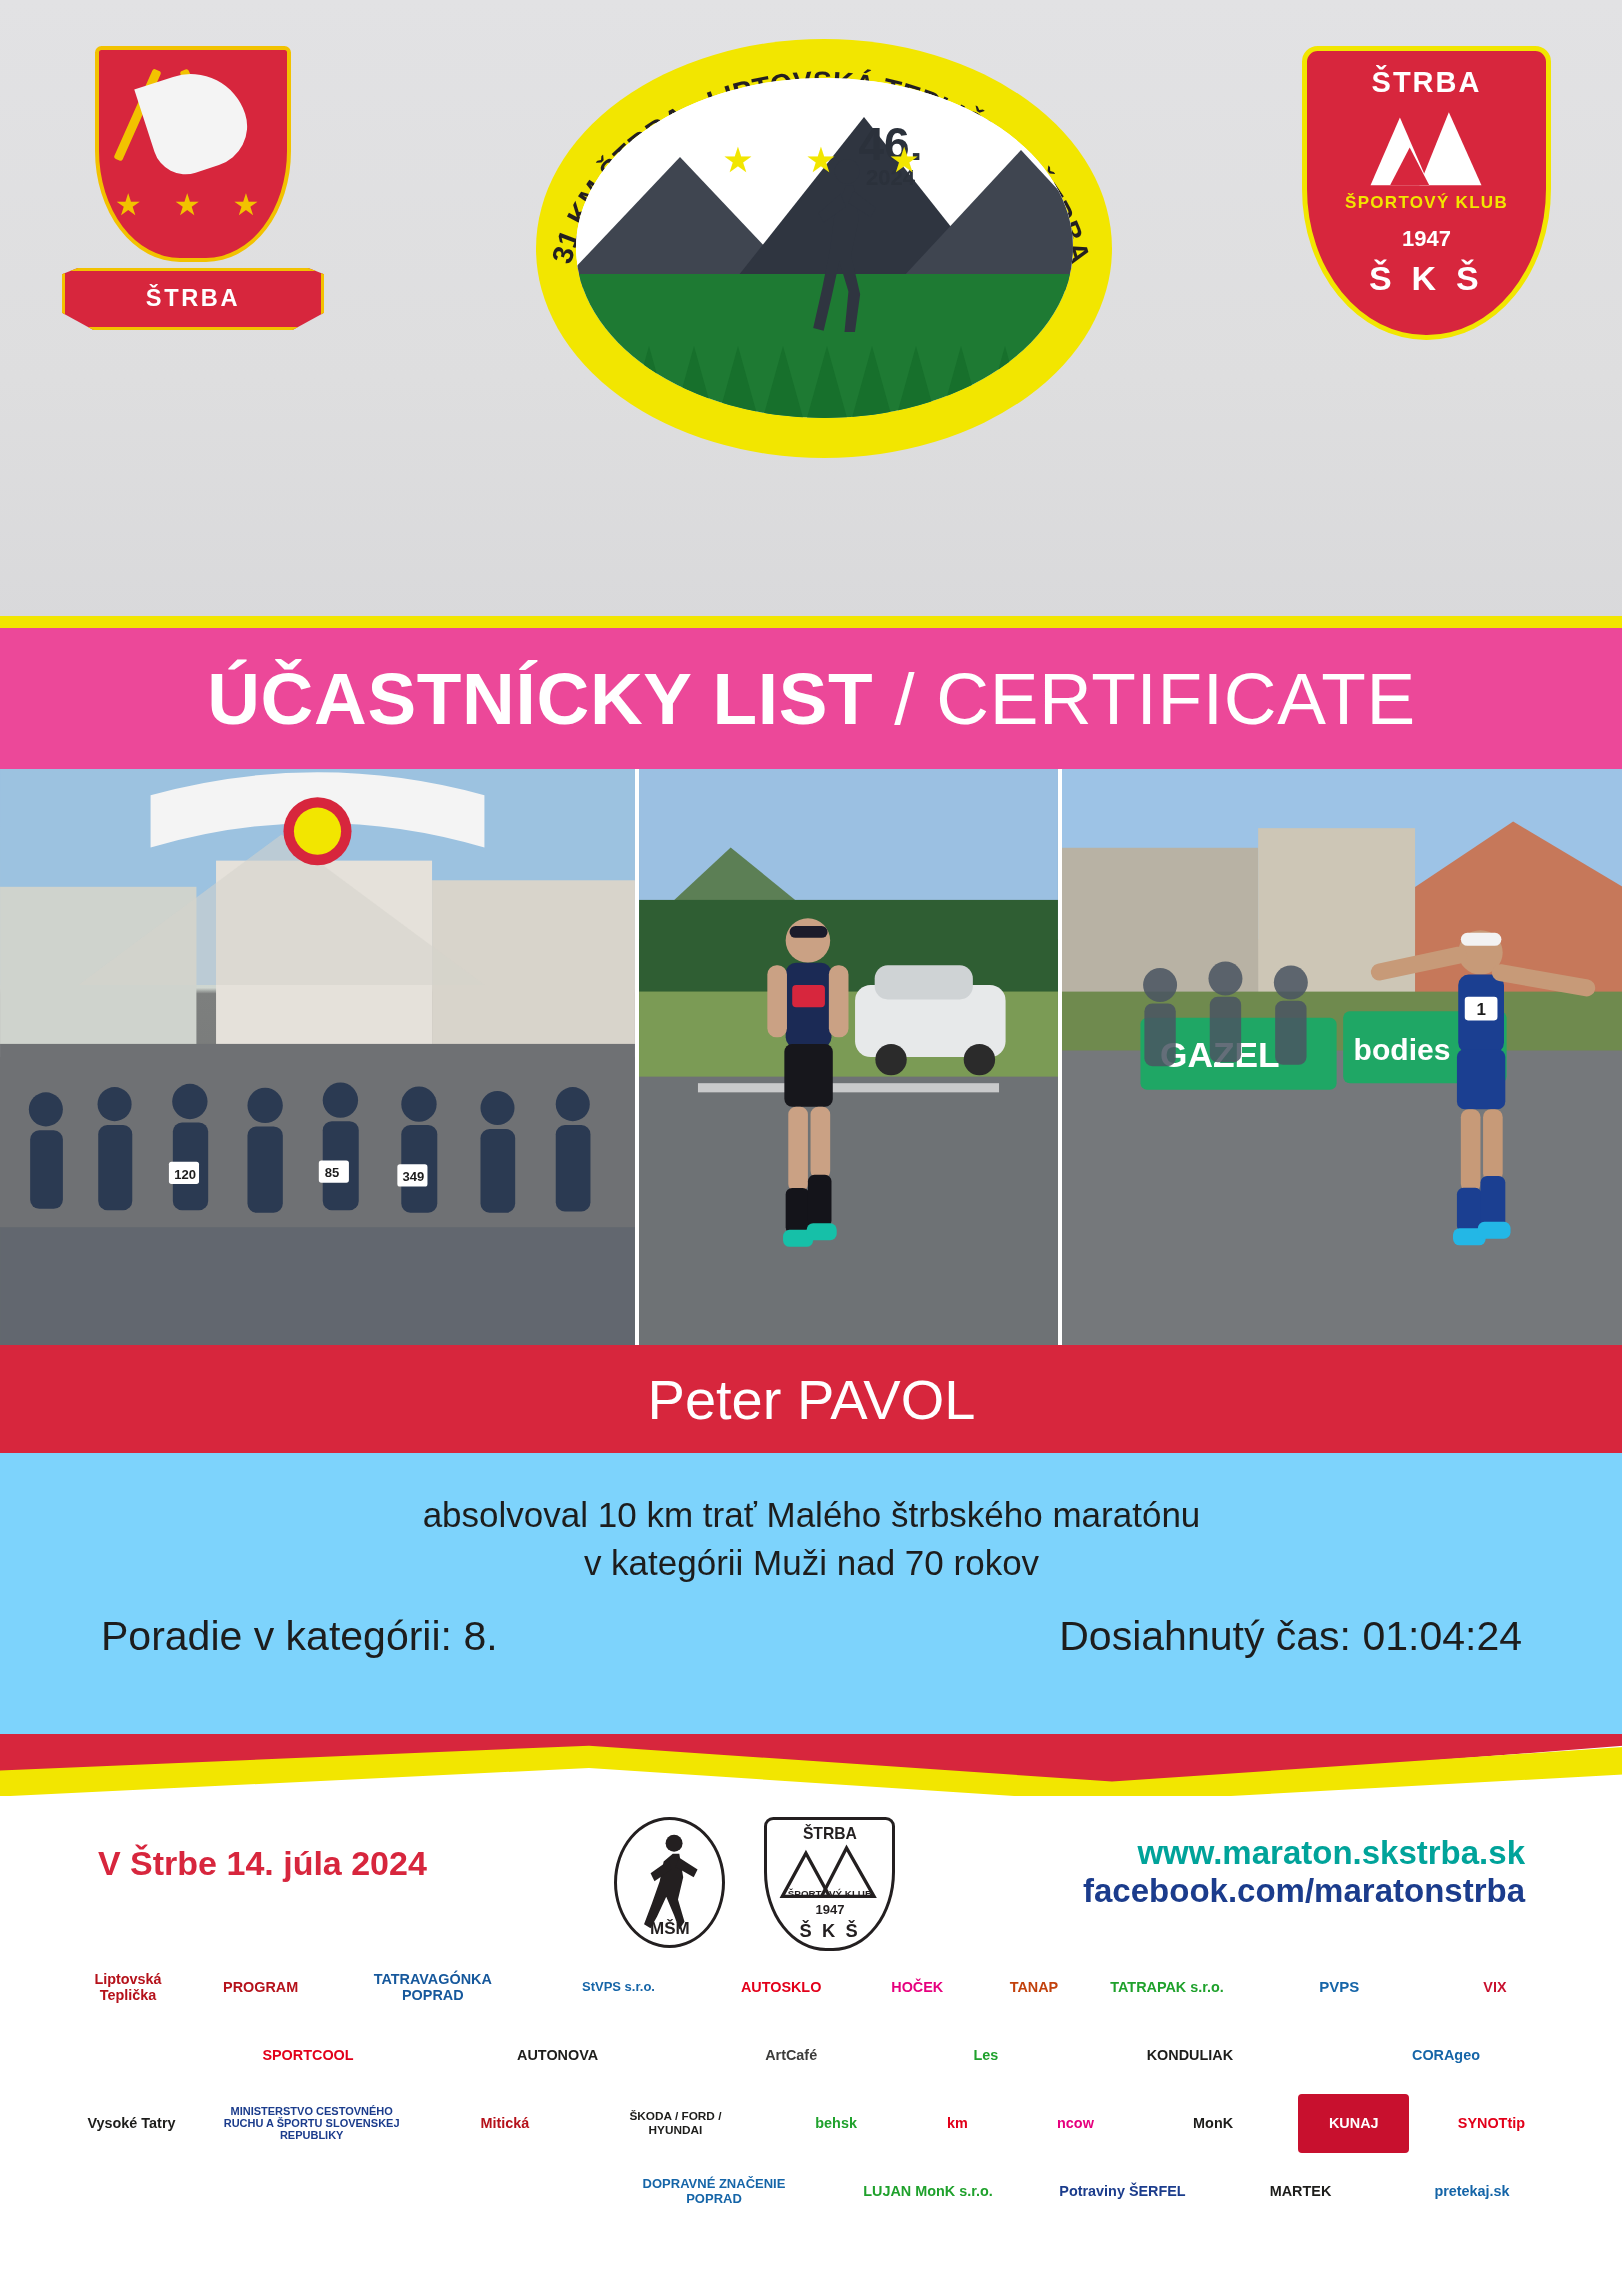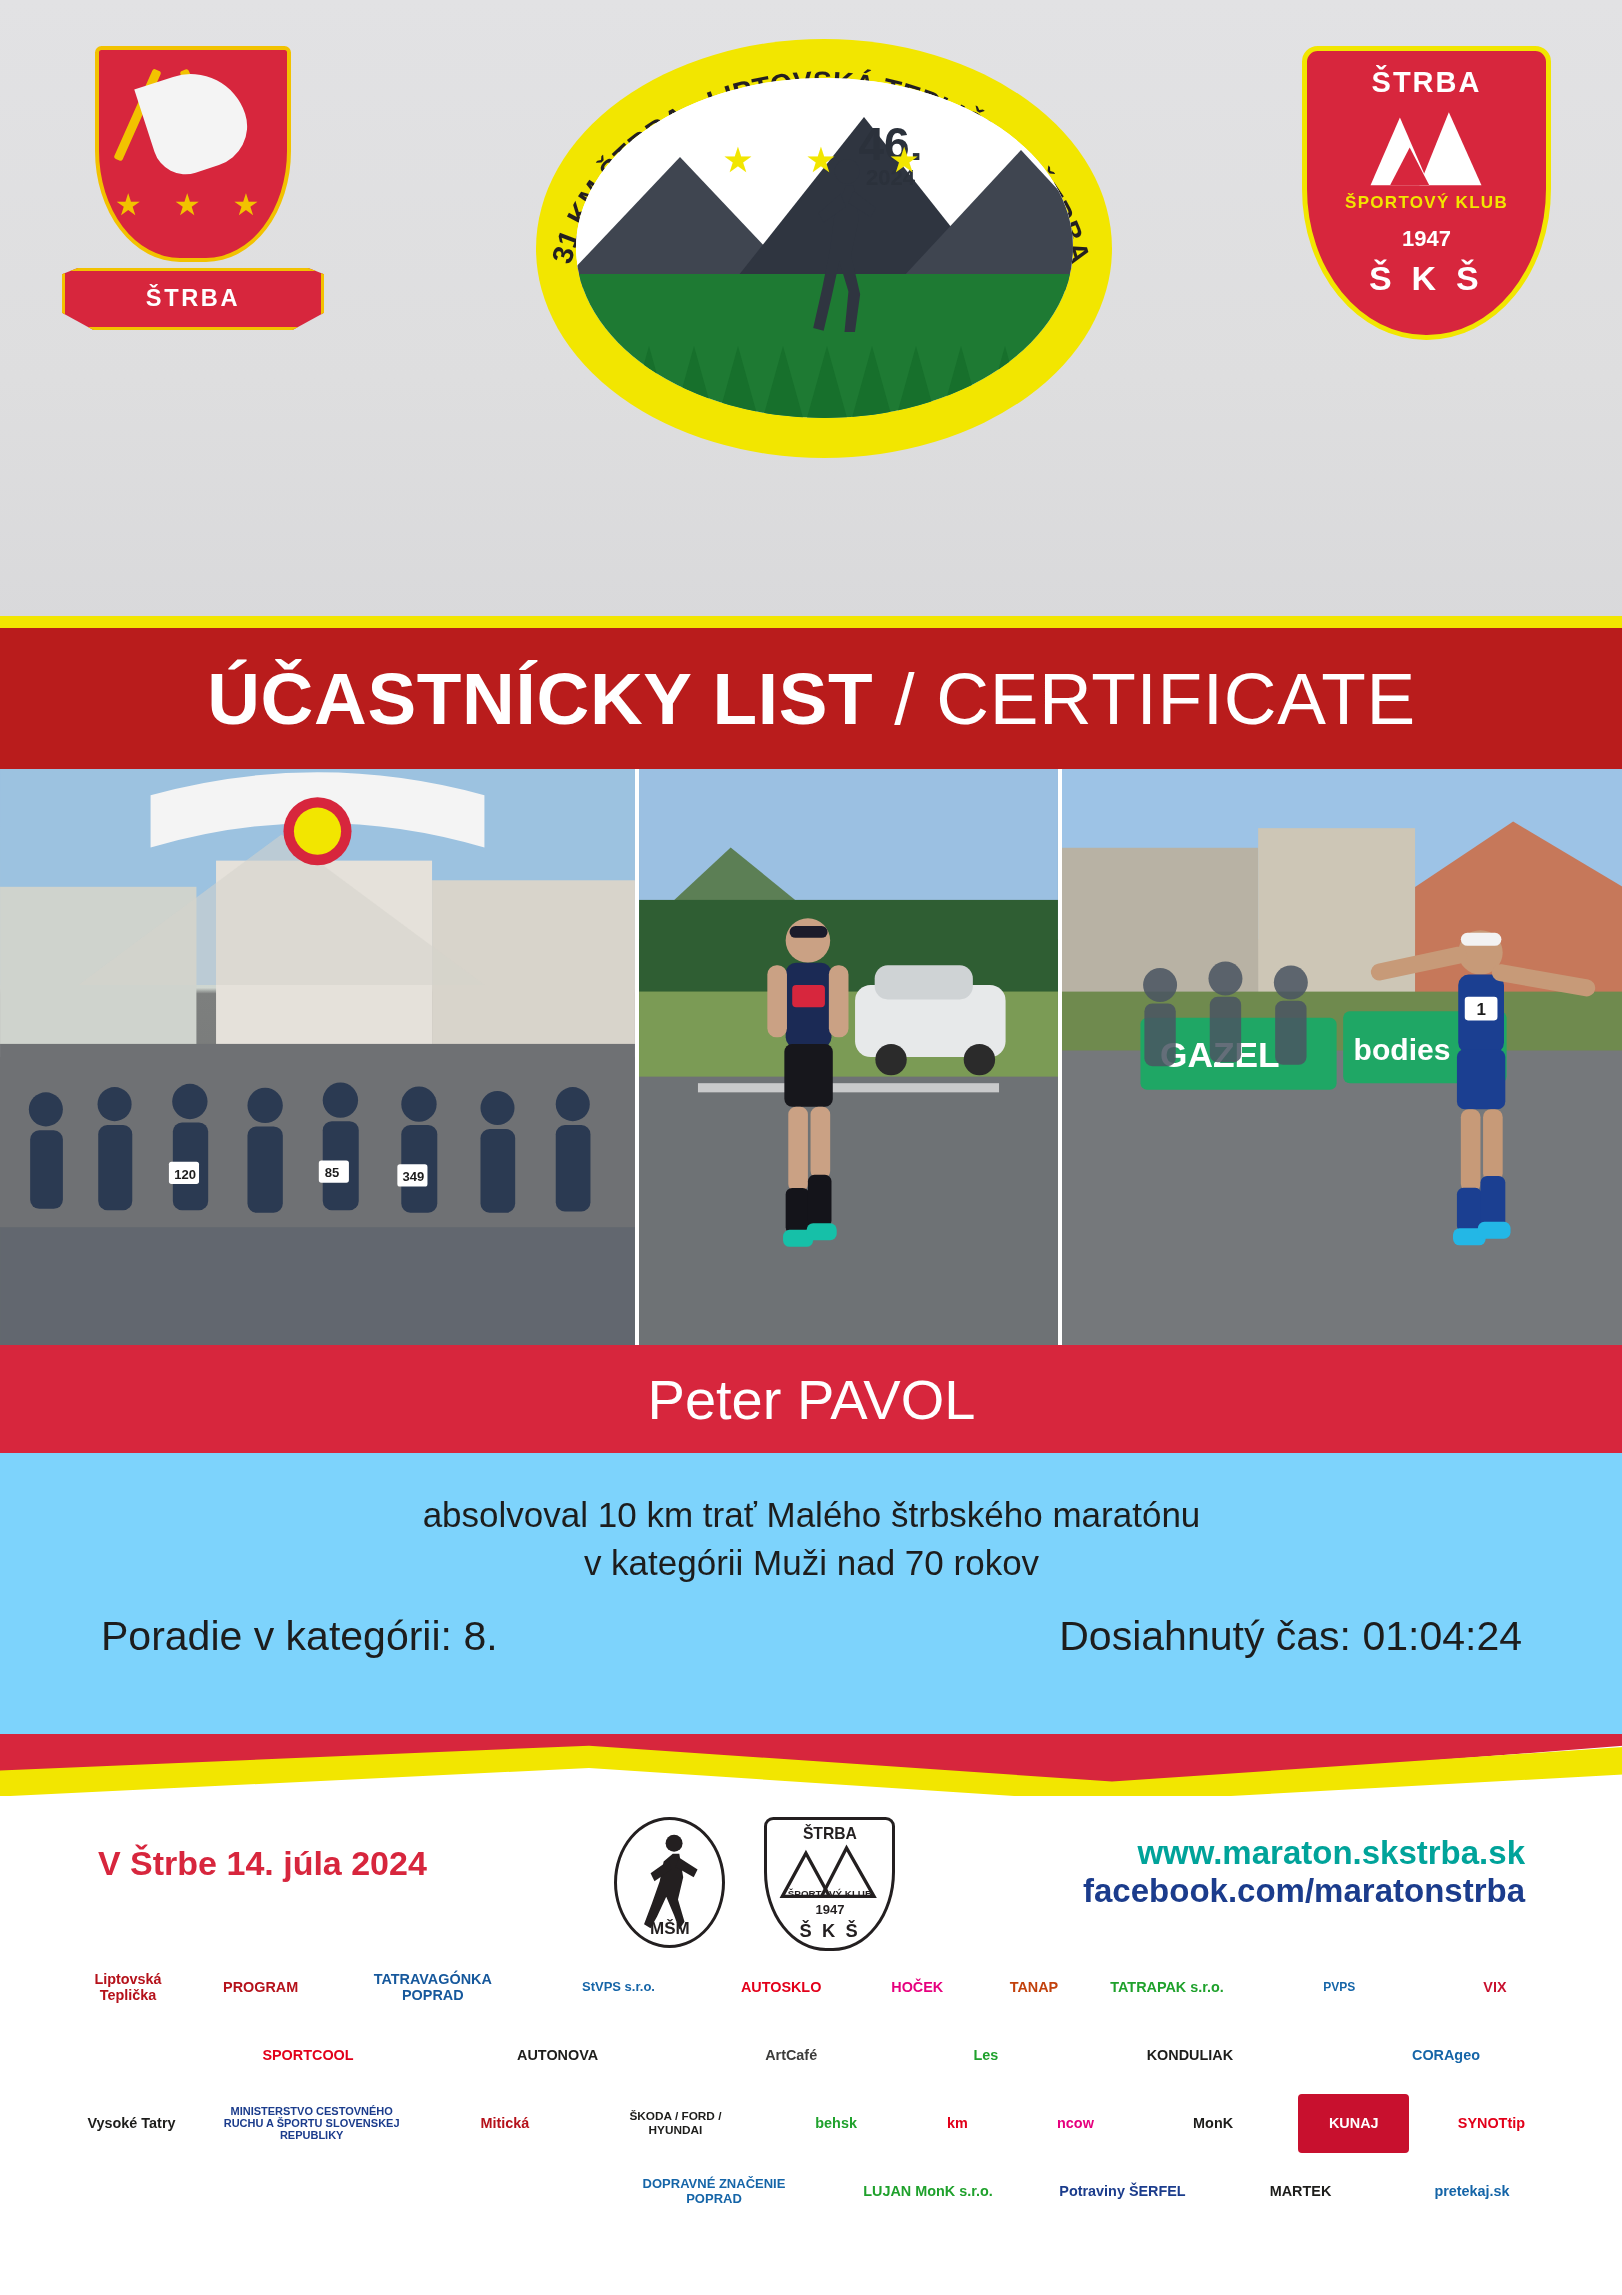--- a/index.html
+++ b/index.html
@@ -134,21 +134,21 @@
   .crest-right .title { position:absolute; top:19.6px; width:100%; text-align:center; color:#fff; font-weight:bold; font-size:29px; letter-spacing:2px;}
   .crest-right .peaks {
     position:absolute; left: 62px; top: 62px; width: 124px; height: 79px;
   }
   .crest-right .arc-text { position:absolute; top: 147px; width:100%; text-align:center; color:#f2e600; font-weight:bold; font-size:17px; letter-spacing:1.3px;}
   .crest-right .year { position:absolute; top: 180px; width:100%; text-align:center; color:#fff; font-weight:bold; font-size:22px;}
   .crest-right .abbr { position:absolute; top: 213px; width:100%; text-align:center; color:#fff; font-weight:bold; font-size:34px; letter-spacing:5.2px;}
 
   
   .title-bar {
-    position:relative; width:1623px; height:141px; background:#b91c1c;
+    position:relative; width:1623px; height:141px; background:#ec4899;
     display:flex; align-items:center; justify-content:center;
   }
   .title-bar::before {
     content:""; position:absolute; left:0; top:-11.8px; width:1623px; height:11.8px; background:#f2e600;
   }
   .title-text { color:#fff; font-size: 73px; letter-spacing: 0.7px; white-space: nowrap;}
   .title-text .bold { font-weight: bold; }
   .title-text .thin { font-weight: 300; }
 
   
@@ -497,21 +497,21 @@
       </div>
       <div class="sp" style="width:98px;color:#e6007e">
         <span>HOČEK</span>
       </div>
       <div class="sp" style="width:92px;color:#c2410c">
         <span>TANAP</span>
       </div>
       <div class="sp" style="width:131px;color:#1fa12c">
         <span>TATRAPAK s.r.o.</span>
       </div>
-      <div class="sp" style="width:170px;color:#1565a8;font-size:12px">
+      <div class="sp" style="width:170px;color:#1565a8;font-size:15px">
         <span>PVPS</span>
       </div>
       <div class="sp" style="width:98px;color:#c8102e">
         <span>VIX</span>
       </div>
     </div>
 
     <div class="sp-row">
       <div class="sp" style="width:196px;color:#e2001a;margin-left:131px">
         <span>SPORTCOOL</span>

